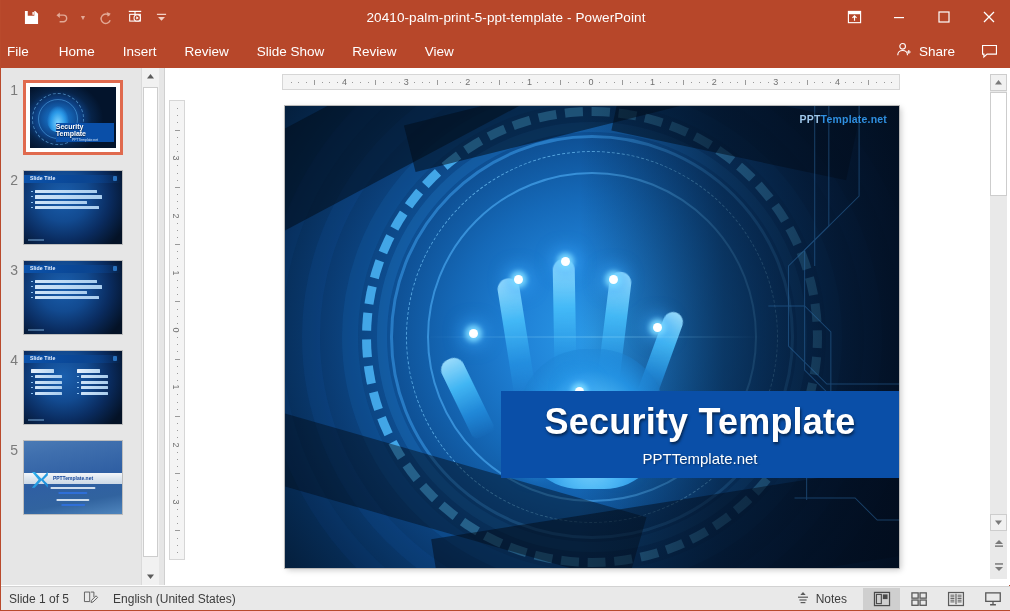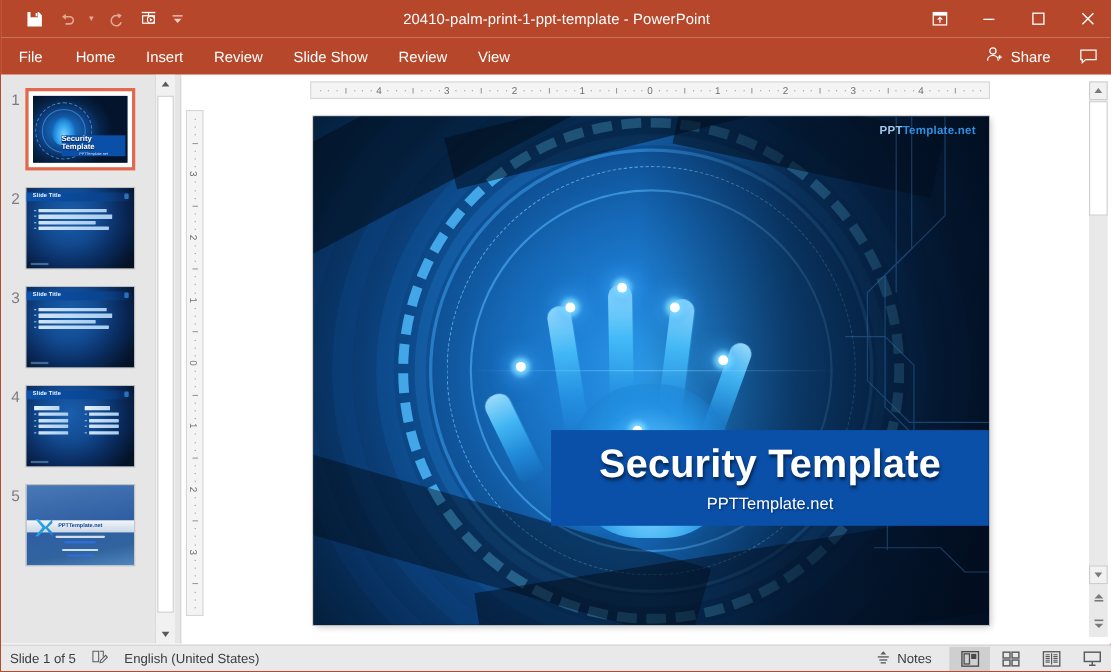--- a/index.html
+++ b/index.html
@@ -62,21 +62,21 @@
     position: absolute; left: 0; top: 34px; width: 1010px; height: 34px;
     background: #b7472a;
     display: flex; align-items: center;
     color: #ffffff;
   }
   .tab {
     height: 34px; padding: 0 14px;
     display: flex; align-items: center;
     font-size: 13.5px; color: #ffffff; white-space: nowrap;
   }
-  .tab:first-child { padding-left: 16px; padding-right: 16px; }
+  .tab:first-child { padding-left: 6px; padding-right: 16px; }
   .tellme {
     display: flex; align-items: center; gap: 6px;
     padding: 0 12px; height: 34px;
     font-size: 13.5px; color: #fbe7e0; font-style: normal;
   }
   .tellme .bulb { color: #fbe7e0; display: flex; align-items: center; }
   .ribbon-right {
     position: absolute; right: 0; top: 0; height: 34px;
     display: flex; align-items: center;
   }
@@ -491,21 +491,21 @@
           <path d="M10.4 8.2 13.3 10l-2.9 1.8z" fill="currentColor"></path>
         </svg>
       </div>
       <div class="qat-more">
         <svg width="11" height="11" viewBox="0 0 12 12">
             <path fill="currentColor" d="M1 2h10v1.3H1zM2.2 5.4h7.6L6 9.6z"></path>
           </svg>
       </div>
     </div>
 
-    <div class="title-text">20410-palm-print-1-ppt-template - PowerPoint</div>
+    <div class="title-text">20410-palm-print-5-ppt-template - PowerPoint</div>
 
     <div class="win-controls">
       <div class="win-btn ribbon-opt">
         <svg width="15" height="15" viewBox="0 0 16 16">
           <rect x="1.5" y="1.5" width="13" height="12" fill="none" stroke="currentColor" stroke-width="1.2"></rect>
           <rect x="1.5" y="1.5" width="13" height="3" fill="currentColor"></rect>
           <path d="M8 11.5V6.5M5.8 8.4 8 6.2l2.2 2.2" stroke="currentColor" stroke-width="1.2" fill="none"></path>
         </svg>
       </div>
       <div class="win-btn">

